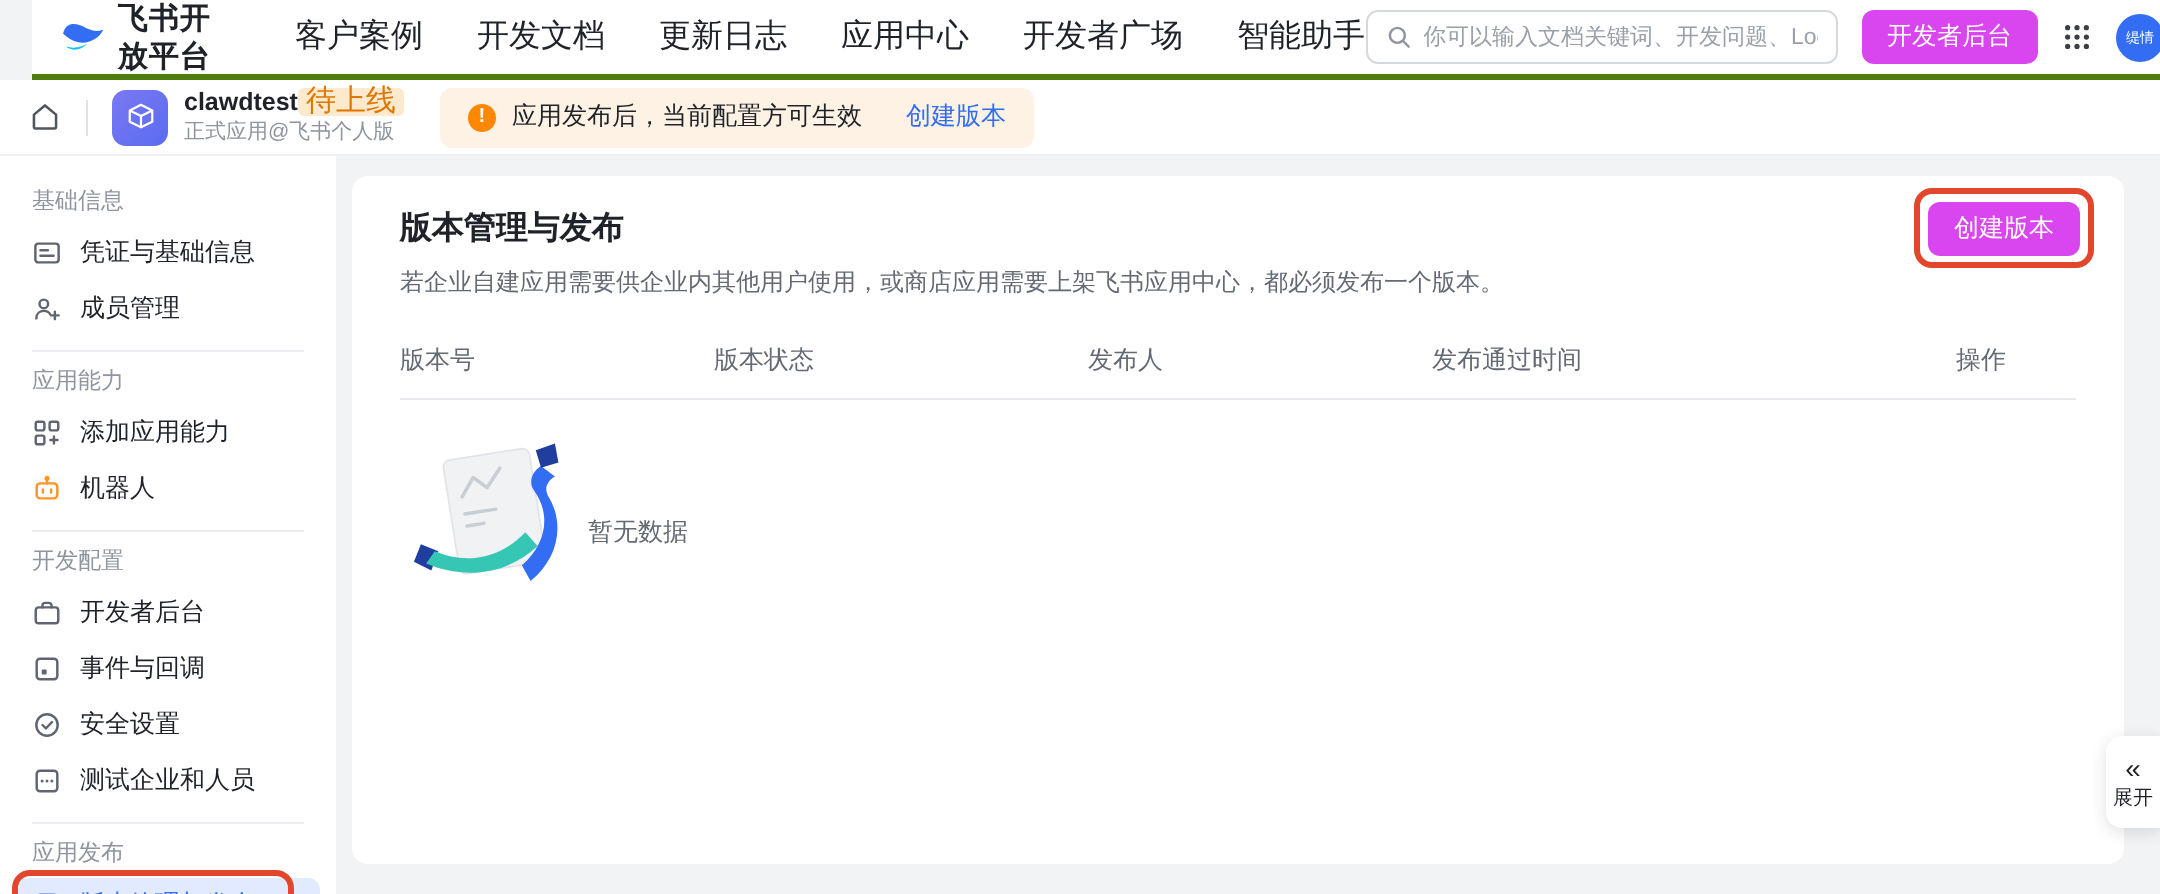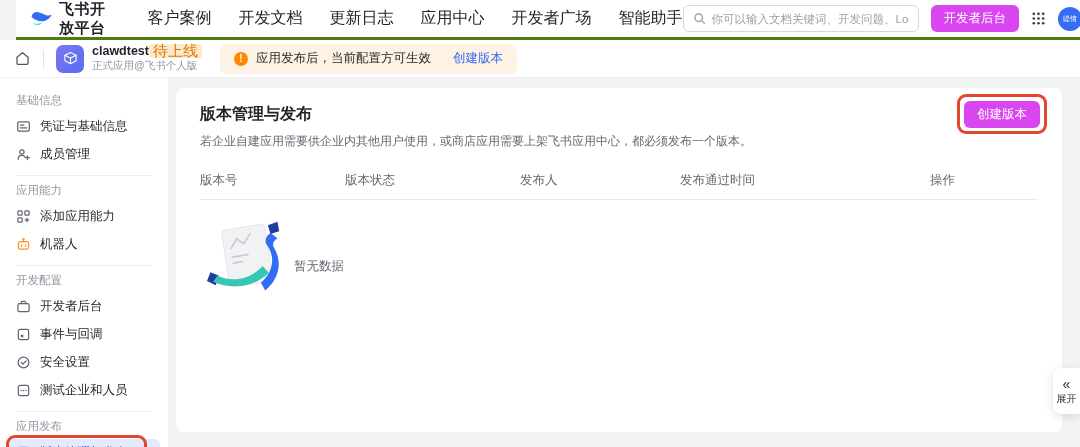--- a/index.html
+++ b/index.html
@@ -60,21 +60,21 @@
   
   .card { position:absolute; left:176px; top:88px; width:886px; height:344px; background:#fff;
           border-radius:8px; padding:16px 24px; }
   .card-title { font-size:16px; font-weight:bold; color:#1f2329; }
   .card-subtitle { font-size:12px; color:#646a73; margin-top:8px; }
   .create-wrap { position:absolute; top:13px; right:22px; }
   .create-annotation { position:absolute; left:-7px; right:-7px; top:-7px; bottom:-6px;
                        border:3px solid #E2462C; border-radius:9px; pointer-events:none; }
   .table-head { display:grid; grid-template-columns:145px 175px 160px 250px 1fr;
                 margin-top:14px; padding:8px 0 10px; border-bottom:1px solid #e7e9ec;
-                font-size:12.5px; color:#646a73; }
+                font-size:12.5px; color:#646a73;gap:12px; }
   .empty { display:flex; flex-direction:row; align-items:center; margin-top:18px; }
   .empty-text { font-size:12.5px; color:#646a73; margin-top:12px; }
 
   
   .expand { position:absolute; right:0; top:368px; width:27px; height:46px; background:#fff;
             border-radius:8px 0 0 8px; box-shadow:0 2px 8px rgba(31,35,41,.14);
             display:flex; flex-direction:column; align-items:center; justify-content:center; gap:1px;
             cursor:pointer; z-index:6; }
   .expand-chevrons { font-size:14px; color:#1f2329; line-height:14px; }
   .expand-label { font-size:10px; color:#1f2329; }

